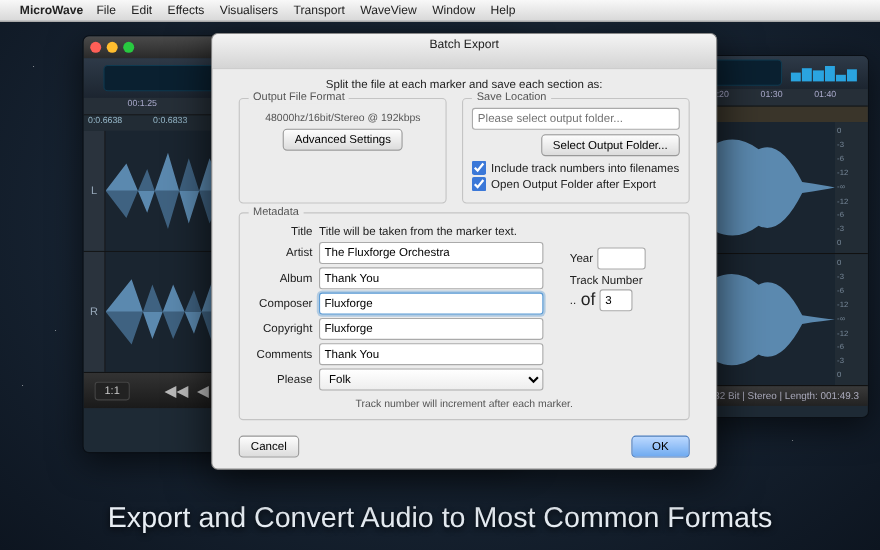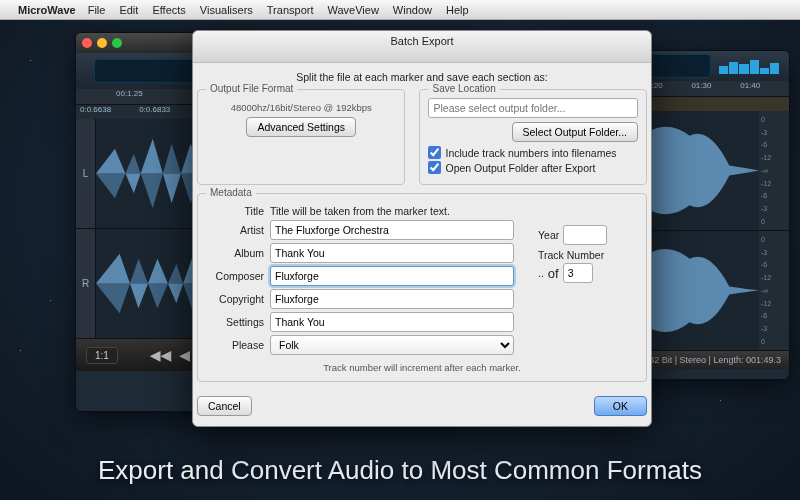--- a/index.html
+++ b/index.html
@@ -29,21 +29,21 @@
 .aw-status { height:18px; background:linear-gradient(#3a3a3a,#222); font-size:9px; color:#aab; display:flex; align-items:center; justify-content:flex-end; padding:0 8px; gap:6px; }
 .aw-transport { height:32px; background:linear-gradient(#333,#1a1a1a); display:flex; align-items:center; padding:0 10px; gap:8px; }
 
 
 .wave-shape { fill: rgba(120,180,230,0.7); }
 .wave-shape2 { fill: rgba(100,160,210,0.5); }
 
 
 .dialog { position:absolute; left:192px; top:30px; width:460px; background:#ececec; border-radius:6px; box-shadow:0 10px 40px rgba(0,0,0,0.7); border:1px solid #888; z-index:50; font-size:11px; color:#222; }
 .dlg-title { height:32px; background:linear-gradient(#f4f4f4,#d4d4d4); border-bottom:1px solid #bbb; border-radius:6px 6px 0 0; text-align:center; line-height:20px; font-size:11px; }
-.dlg-body { padding:8px 4px 10px; }
+.dlg-body { padding:8px 24px 10px; }
 .dlg-sub { text-align:center; font-size:10.5px; margin-bottom:6px; }
 .dlg-row { display:flex; gap:14px; }
 .fieldset { border:1px solid #c4c4c4; border-radius:4px; padding:8px; position:relative; margin-bottom:8px; }
 .fieldset .legend { position:absolute; top:-7px; left:8px; background:#ececec; padding:0 4px; font-size:10px; color:#555; }
 .macselect, .macinput { width:100%; height:20px; background:linear-gradient(#fff,#eee); border:1px solid #aaa; border-radius:3px; font-size:10.5px; padding:0 4px; }
 .macinput { background:#fff; }
 .macbtn { height:20px; background:linear-gradient(#fdfdfd,#dcdcdc); border:1px solid #999; border-radius:4px; font-size:10.5px; padding:0 10px; cursor:default; }
 .macbtn.primary { background:linear-gradient(#bcd9ff,#6faaf0); border-color:#4a7dc0; }
 .fmtinfo { font-size:9.5px; color:#555; text-align:center; margin:4px 0; }
 .chk { display:flex; align-items:center; gap:4px; font-size:10.5px; margin:2px 0; }
@@ -252,40 +252,40 @@
           </div>
           <div class="meta-row">
             <div class="meta-label">Composer</div>
             <input class="macinput" style="border-color: rgb(91, 155, 213); box-shadow: rgba(91, 155, 213, 0.4) 0px 0px 0px 2px;" value="Fluxforge">
           </div>
           <div class="meta-row">
             <div class="meta-label">Copyright</div>
             <input class="macinput" value="Fluxforge" style="">
           </div>
           <div class="meta-row">
-            <div class="meta-label">Settings</div>
+            <div class="meta-label">Comments</div>
             <input class="macinput" value="Thank You" style="">
           </div>
           <div class="meta-row">
             <div class="meta-label">Please</div>
             <select class="macselect">
               <option>Folk</option>
             </select>
           </div>
         </div>
         <div class="side-col">
           <div style="height:20px"></div>
           <div style="display:flex;align-items:center;gap:4px;margin:3px 0">
             <span style="font-size:10.5px">Year</span>
             <input class="small-input" value="" style="">
           </div>
           <div style="font-size:10.5px;margin-top:4px">Track Number</div>
           <div style="display:flex;align-items:center;gap:4px;margin-top:2px">
             <span style="font-size:10.5px">..</span>
-            <span style="font-size:13px">of</span>
+            <span style="font-size:16px">of</span>
             <input class="small-input" style="width: 30px;" value="3">
           </div>
         </div>
       </div>
       <div class="meta-note">Track number will increment after each marker.</div>
     </div>
 
     <div class="dlg-footer">
       <button class="macbtn">Cancel</button>
       <button class="macbtn primary" style="padding:0 18px">OK</button>

